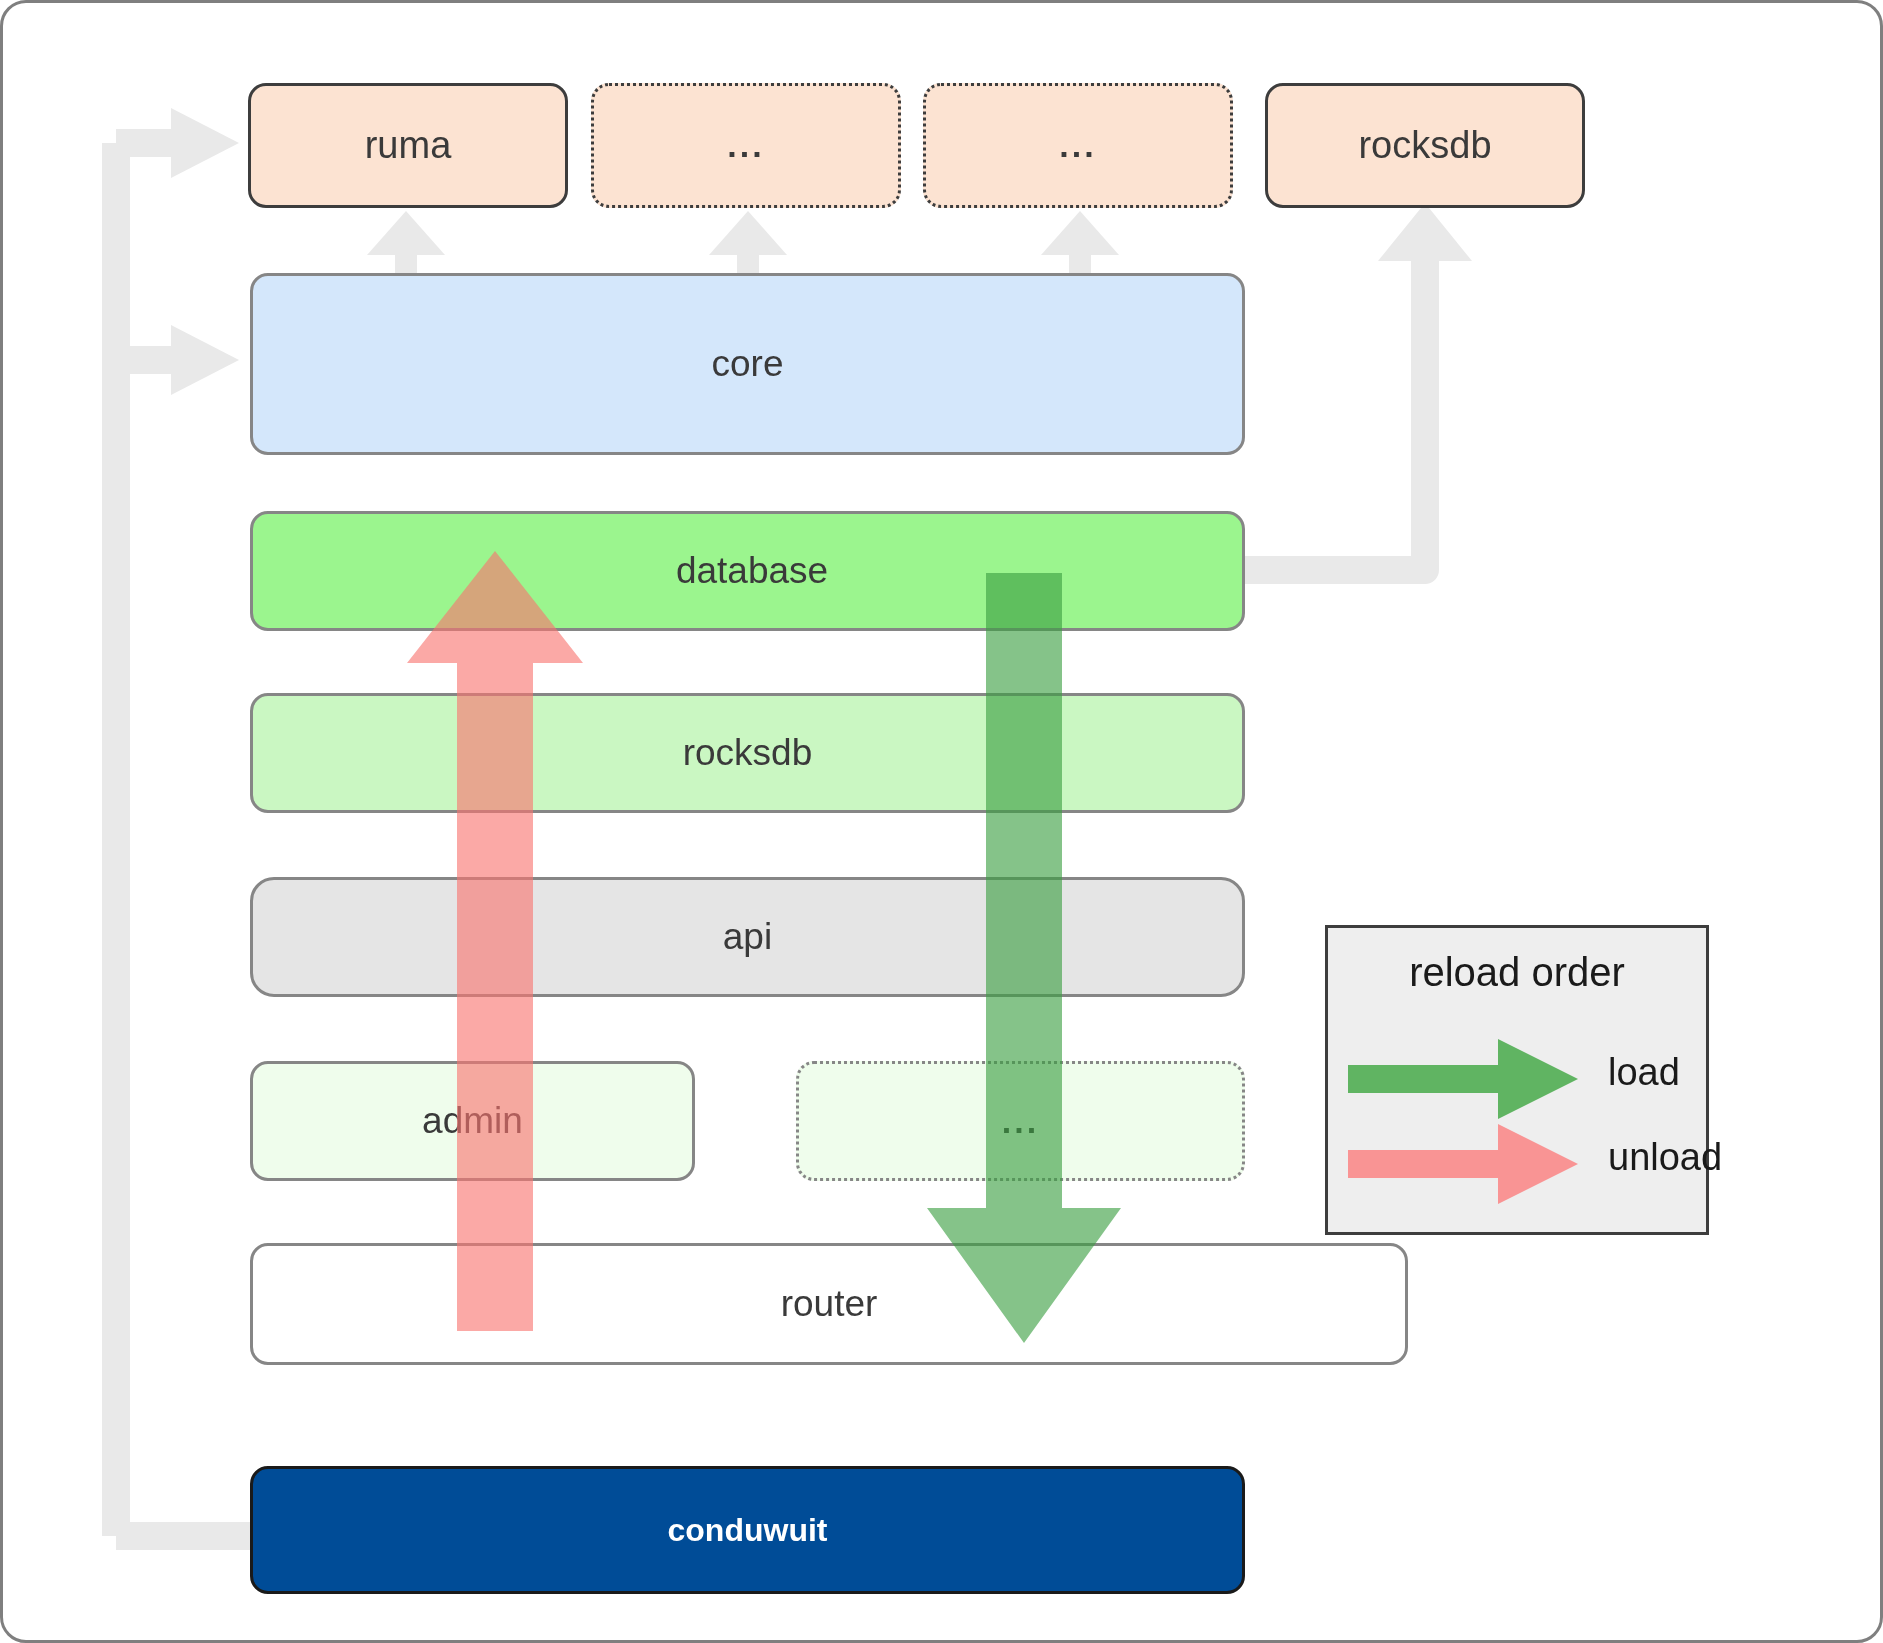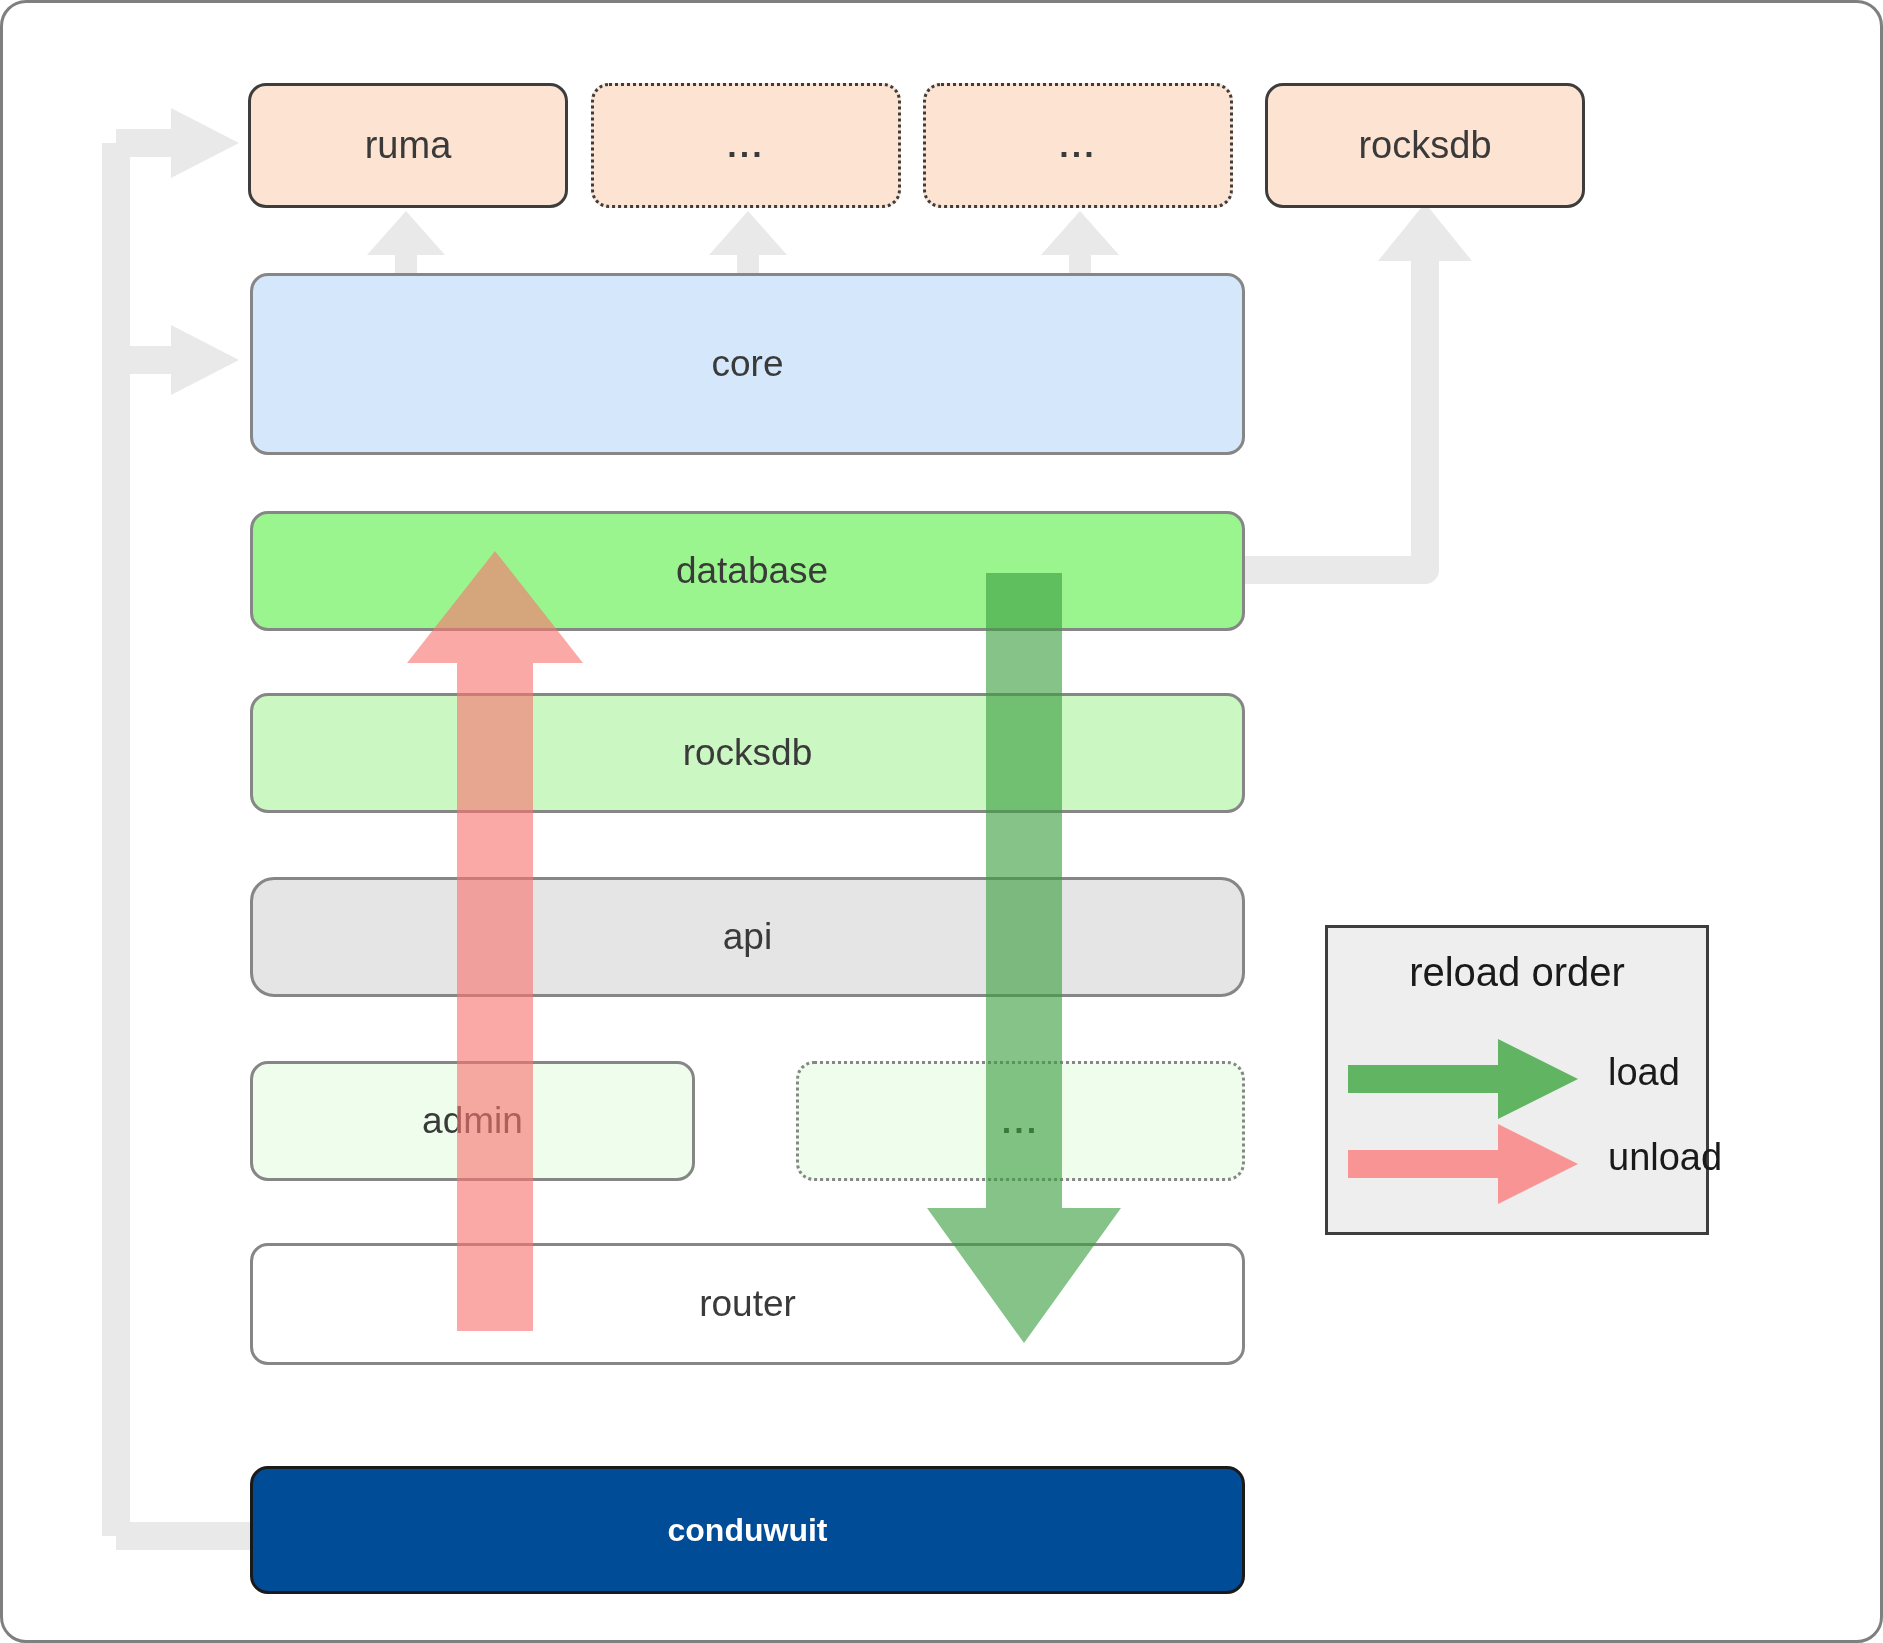--- a/index.html
+++ b/index.html
@@ -205,21 +205,21 @@
   </div>
 
   <div class="node admin" style="left:247px; top:1058px; width:445px; height:120px;">
     <span>admin</span>
   </div>
 
   <div class="node admin-dots" style="left:793px; top:1058px; width:449px; height:120px;">
     <span class="ellipsis">...</span>
   </div>
 
-  <div class="node router" style="left:247px; top:1240px; width:995px; height:122px;">
+  <div class="node router" style="left:247px; top:1240px; width:1158px; height:122px;">
     <span>router</span>
   </div>
 
   <div class="node app" style="left:247px; top:1463px; width:995px; height:128px;">
     <span>conduwuit</span>
   </div>
 
   <svg class="conn-svg" id="big-arrow-layer" viewBox="0 0 1883 1643">
 
     <g opacity="0.62">

